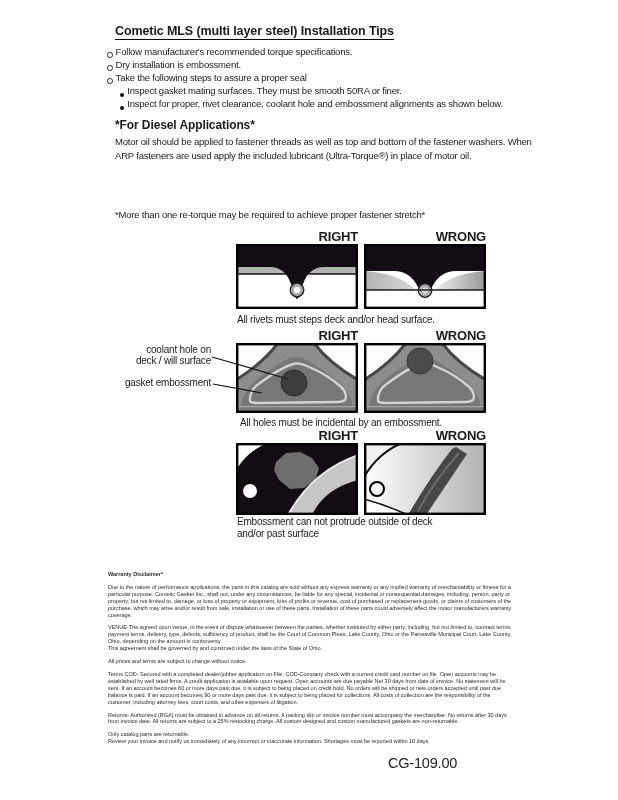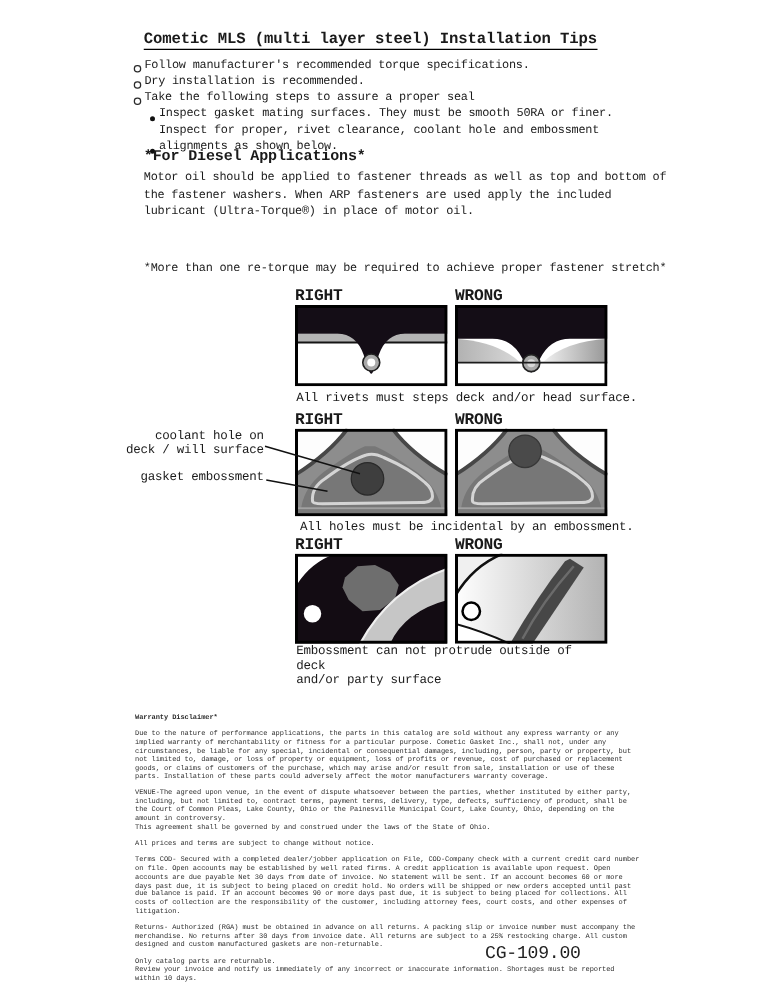--- a/index.html
+++ b/index.html
@@ -1,37 +1,37 @@
 <!DOCTYPE html>
 <html><head>
 <meta charset="utf-8">
 <style>
   html,body{margin:0;padding:0;background:#e9e9e9;}
   .page{
     position:relative;width:618px;height:800px;margin:0 auto;
     background:#ffffff;overflow:hidden;
-    font-family:Liberation Mono, monospace;
+    font-family:Liberation Sans, sans-serif;
     color:#1a1a1a;
   }
   .abs{position:absolute;}
   .doc-title{
     left:115px;top:24px;font-size:12.5px;font-weight:bold;letter-spacing:-0.1px;
     border-bottom:1.6px solid #000;padding-bottom:1px;white-space:nowrap;
   }
   .bullets{left:107px;top:45px;width:430px;font-size:9.5px;letter-spacing:-0.2px;line-height:13px;}
   .b-row{display:flex;align-items:flex-end;}
   .b-row.sub{margin-left:13px;}
   .mark-open{flex:0 0 auto;width:3.6px;height:3.6px;border:1px solid #2a2a2a;border-radius:50%;margin:4px 3px 0 0;}
   .mark-fill{flex:0 0 auto;width:4.2px;height:4.2px;background:#111;border-radius:50%;margin:4px 3px 0 0;}
   .sec-head{left:115px;top:118px;font-size:12px;font-weight:bold;letter-spacing:-0.1px;}
   .body-par{left:115px;width:428px;font-size:9.5px;letter-spacing:-0.2px;line-height:13.5px;}
   .p1{top:135px;}
   .p2{top:167px;}
   .p3{top:208px;}
-  .fig-label{font-size:13px;font-weight:bold;text-align:left;width:122px;letter-spacing:-0.2px;}
+  .fig-label{font-size:13px;font-weight:bold;text-align:right;width:122px;letter-spacing:-0.2px;}
   .fig-box{width:122px;}
   .fig-box svg{display:block;}
   .fig-caption{font-size:10px;letter-spacing:-0.2px;line-height:11.5px;}
   .annot{font-size:10px;letter-spacing:-0.2px;line-height:10.5px;text-align:right;}
   .legal{left:108px;top:571px;width:405px;font-size:5.6px;letter-spacing:-0.05px;line-height:6.9px;color:#2e2e2e;}
   .legal .lh{font-weight:bold;margin-bottom:6px;}
   .legal .lp{margin-bottom:6px;}
   .legal .lp0{margin-bottom:0;}
   .footer-code{left:388px;top:755px;font-size:14.5px;letter-spacing:-0.2px;color:#222;}
   .leader{pointer-events:none;z-index:5;}
@@ -43,21 +43,21 @@
 
   <div class="abs doc-title">Cometic MLS (multi layer steel) Installation Tips</div>
 
   <div class="abs bullets">
     <div class="b-row">
       <span class="mark-open"></span>
       <span>Follow manufacturer's recommended torque specifications.</span>
     </div>
     <div class="b-row">
       <span class="mark-open"></span>
-      <span>Dry installation is recommended.</span>
+      <span>Dry installation is embossment.</span>
     </div>
     <div class="b-row">
       <span class="mark-open"></span>
       <span>Take the following steps to assure a proper seal</span>
     </div>
     <div class="b-row sub">
       <span class="mark-fill"></span>
       <span>Inspect gasket mating surfaces.  They must be smooth 50RA or finer.</span>
     </div>
     <div class="b-row sub">
@@ -190,21 +190,21 @@
       <path d="M95,10 Q70,38 54,68" fill="none" stroke="#6b6b6b" stroke-width="2"></path>
       <path d="M0,56 Q22,62 44,72 L0,72 Z" fill="#ffffff"></path>
       <path d="M0,56 Q22,62 44,72" fill="none" stroke="#111" stroke-width="1.5"></path>
       <circle cx="13" cy="46" r="7" fill="#ffffff" stroke="#000" stroke-width="2"></circle>
       <rect x="1.2" y="1.2" width="119.6" height="69.6" fill="none" stroke="#000" stroke-width="2.4"></rect>
     </svg>
   </div>
 
   <div class="abs fig-caption" style="left:237px;top:516px;width:240px;">
     <div>Embossment can not protrude outside of deck</div>
-    <div>and/or party surface</div>
+    <div>and/or past surface</div>
   </div>
 
   <div class="abs legal">
     <div class="lh">Warranty Disclaimer*</div>
     <div class="lp">Due to the nature of performance applications, the parts in this catalog are sold without any express warranty or any implied warranty of merchantability or fitness for a particular purpose.  Cometic Gasket Inc., shall not, under any circumstances, be liable for any special, incidental or consequential damages, including, person, party or property, but not limited to, damage, or loss of property or equipment, loss of profits or revenue, cost of purchased or replacement goods, or claims of customers of the purchase, which may arise and/or result from sale, installation or use of these parts.  Installation of these parts could adversely affect the motor manufacturers warranty coverage.</div>
     <div class="lp0">VENUE-The agreed upon venue, in the event of dispute whatsoever between the parties, whether instituted by either party, including, but not limited to, contract terms, payment terms, delivery, type, defects, sufficiency of product, shall be the Court of Common Pleas, Lake County, Ohio or the Painesville Municipal Court, Lake County, Ohio, depending on the amount in controversy.</div>
     <div class="lp">This agreement shall be governed by and construed under the laws of the State of Ohio.</div>
     <div class="lp">All prices and terms are subject to change without notice.</div>
     <div class="lp">Terms COD- Secured with a completed dealer/jobber application on File, COD-Company check with a current credit card number on file.  Open accounts may be established by well rated firms.  A credit application is available upon request.  Open accounts are due payable Net 30 days from date of invoice.  No statement will be sent.  If an account becomes 60 or more days past due, it is subject to being placed on credit hold.  No orders will be shipped or new orders accepted until past due balance is paid.  If an account becomes 90 or more days past due, it is subject to being placed for collections.  All costs of collection are the responsibility of the customer, including attorney fees, court costs, and other expenses of litigation.</div>
     <div class="lp">Returns- Authorized (RGA) must be obtained in advance on all returns.  A packing slip or invoice number must accompany the merchandise.  No returns after 30 days from invoice date.  All returns are subject to a 25% restocking charge.  All custom designed and custom manufactured gaskets are non-returnable.</div>

